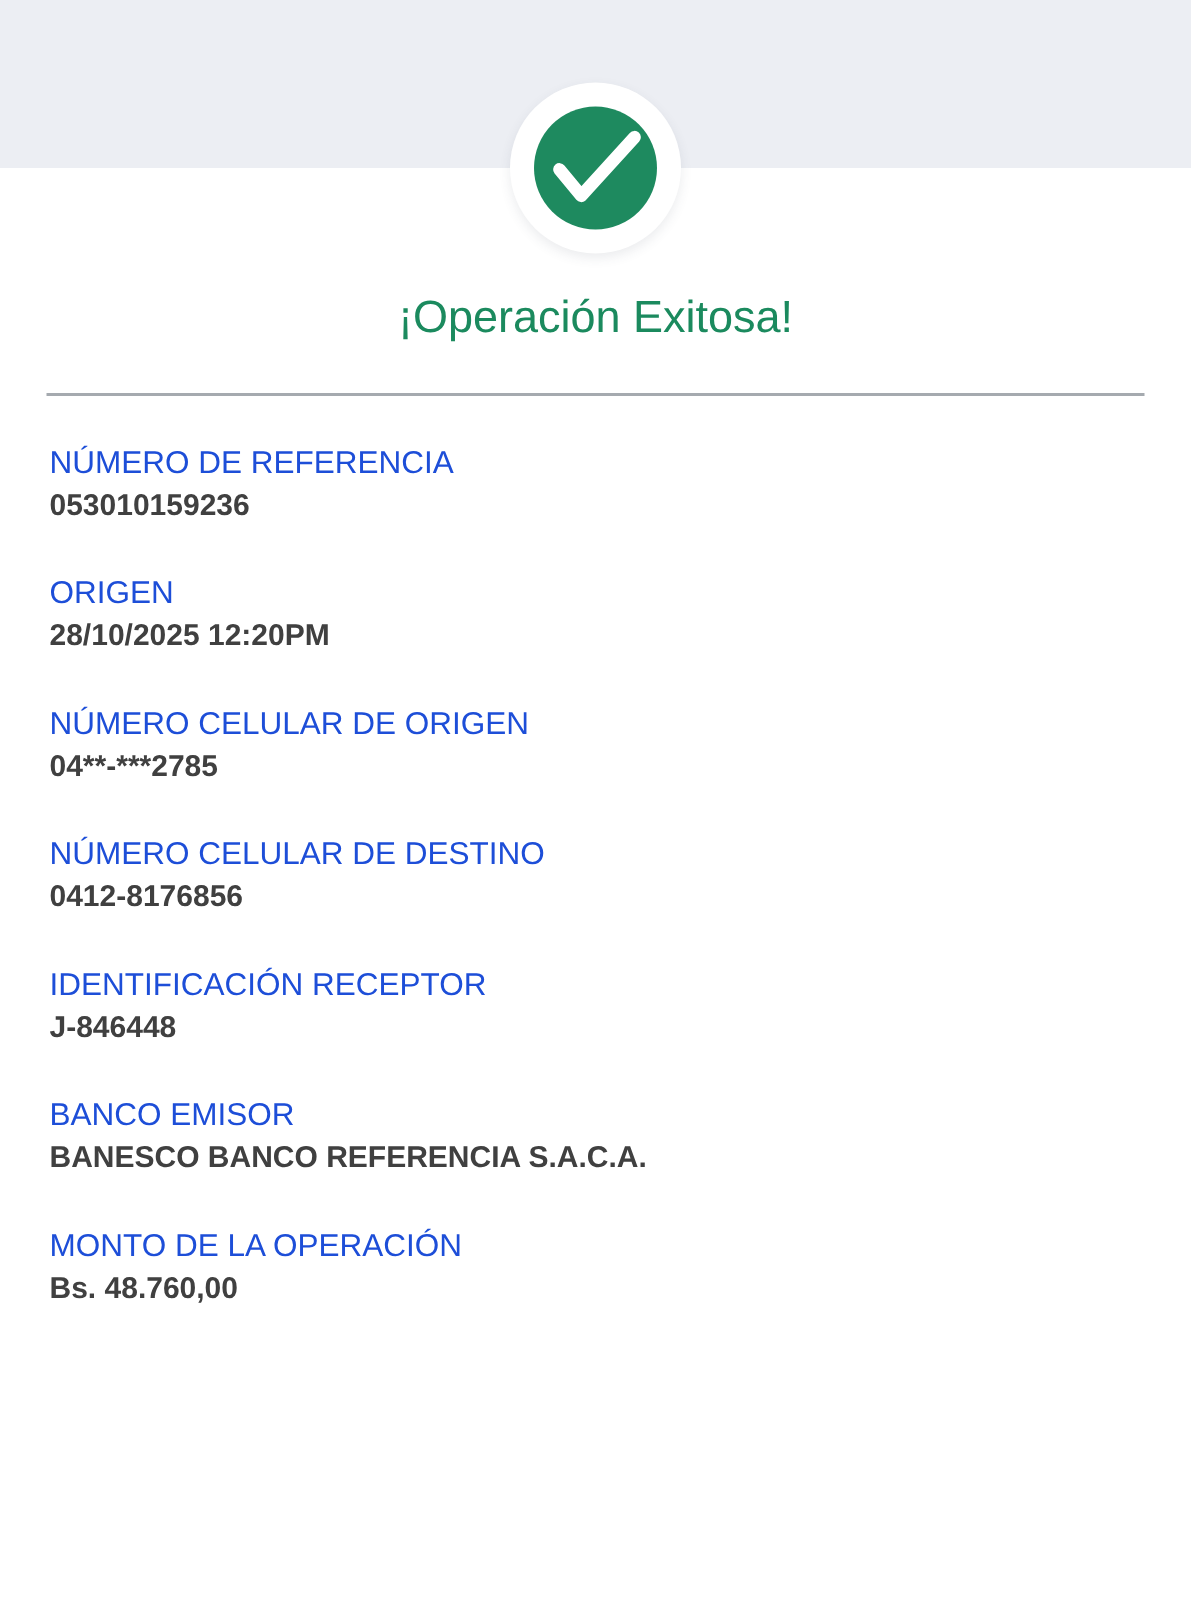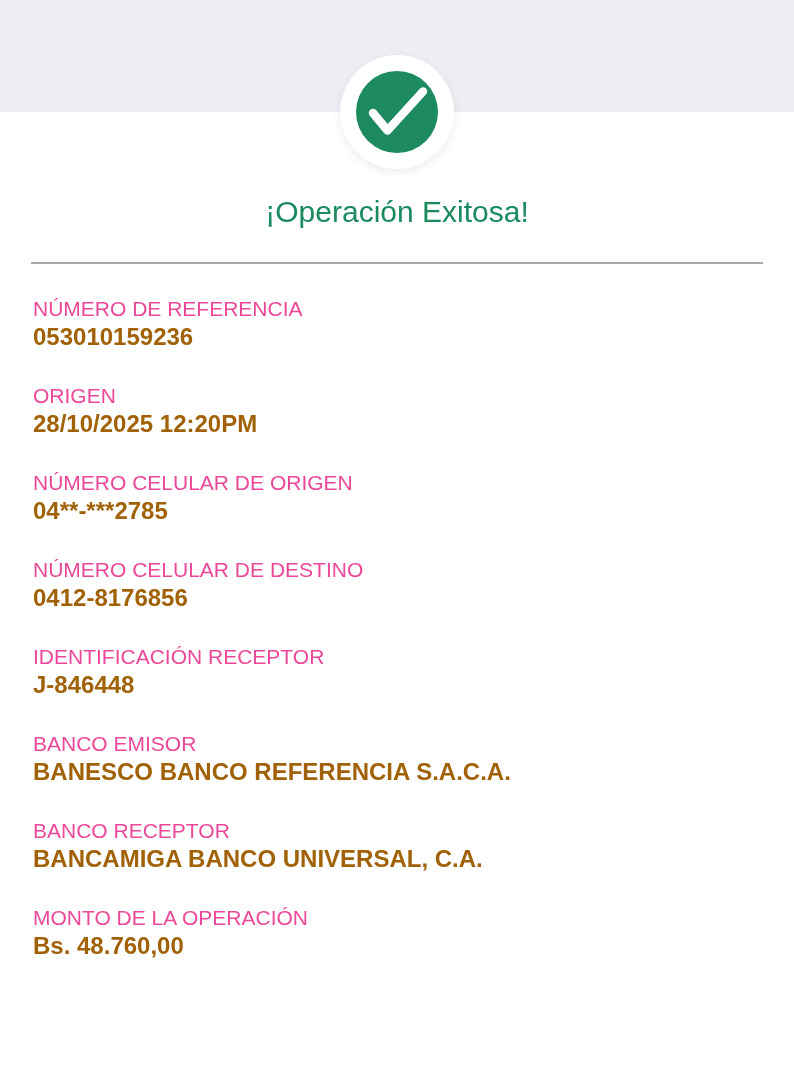--- a/index.html
+++ b/index.html
@@ -67,27 +67,27 @@
   .fields {
     margin: 32px 30px 0 33px;
   }
   .field {
     margin-bottom: 31px;
   }
   .field-label {
     font-size: 21px;
     line-height: 26px;
     font-weight: 400;
-    color: #ec4899;
+    color: #1d4ed8;
   }
   .field-value {
-    font-size: 24px;
+    font-size: 20px;
     line-height: 30px;
     font-weight: 700;
-    color: #a16207;
+    color: #404040;
   }
 </style>
 </head>
 <body>
 
 <div class="screen">
 
   <div class="header-band"></div>
 
   <div class="success-badge">
@@ -123,22 +123,18 @@
       </div>
       <div class="field">
         <div class="field-label">IDENTIFICACIÓN RECEPTOR</div>
         <div class="field-value">J-846448</div>
       </div>
       <div class="field">
         <div class="field-label">BANCO EMISOR</div>
         <div class="field-value">BANESCO BANCO REFERENCIA S.A.C.A.</div>
       </div>
       <div class="field">
-        <div class="field-label">BANCO RECEPTOR</div>
-        <div class="field-value">BANCAMIGA BANCO UNIVERSAL, C.A.</div>
-      </div>
-      <div class="field">
         <div class="field-label">MONTO DE LA OPERACIÓN</div>
         <div class="field-value">Bs. 48.760,00</div>
       </div>
     </div>
 
 </div>
 
 </body></html>

